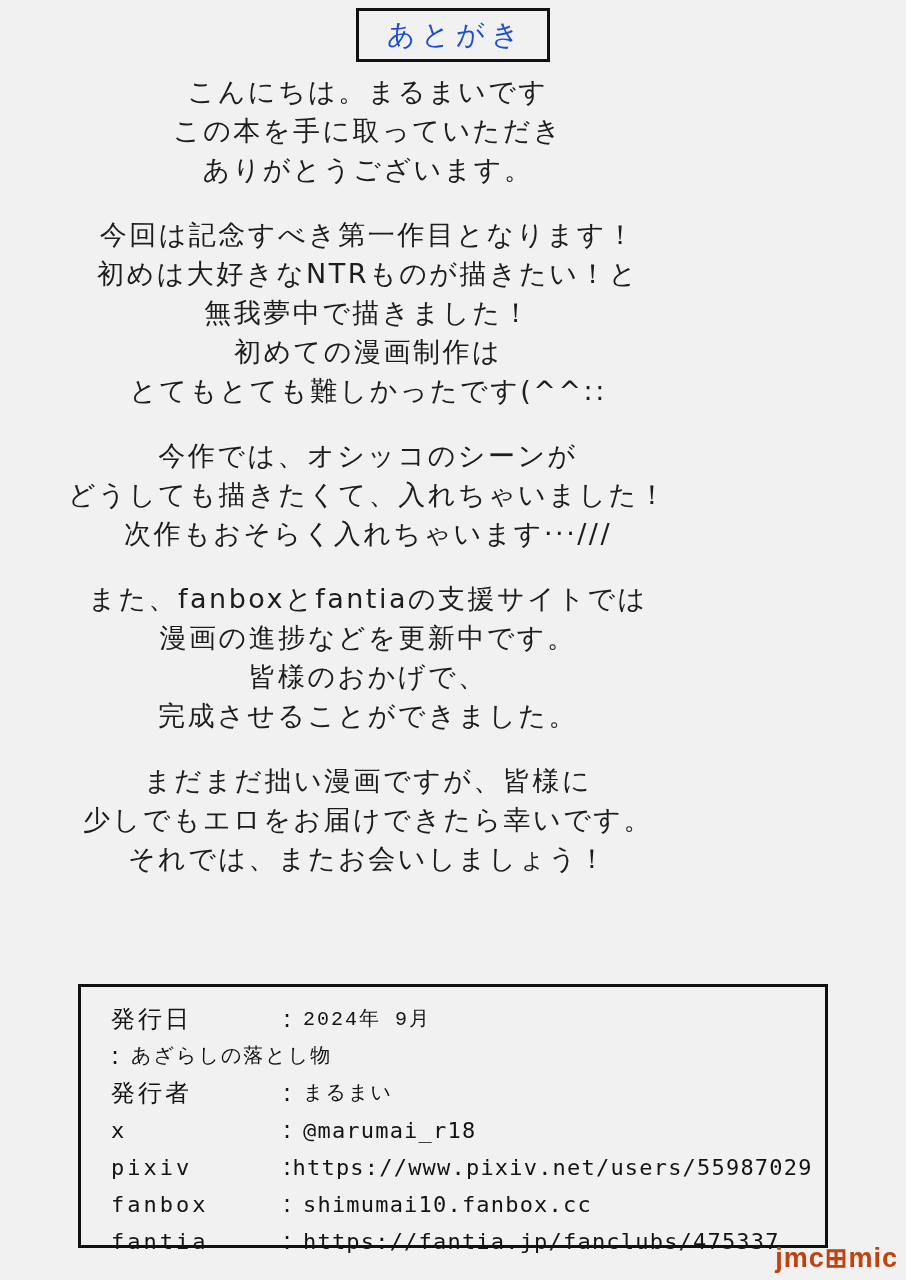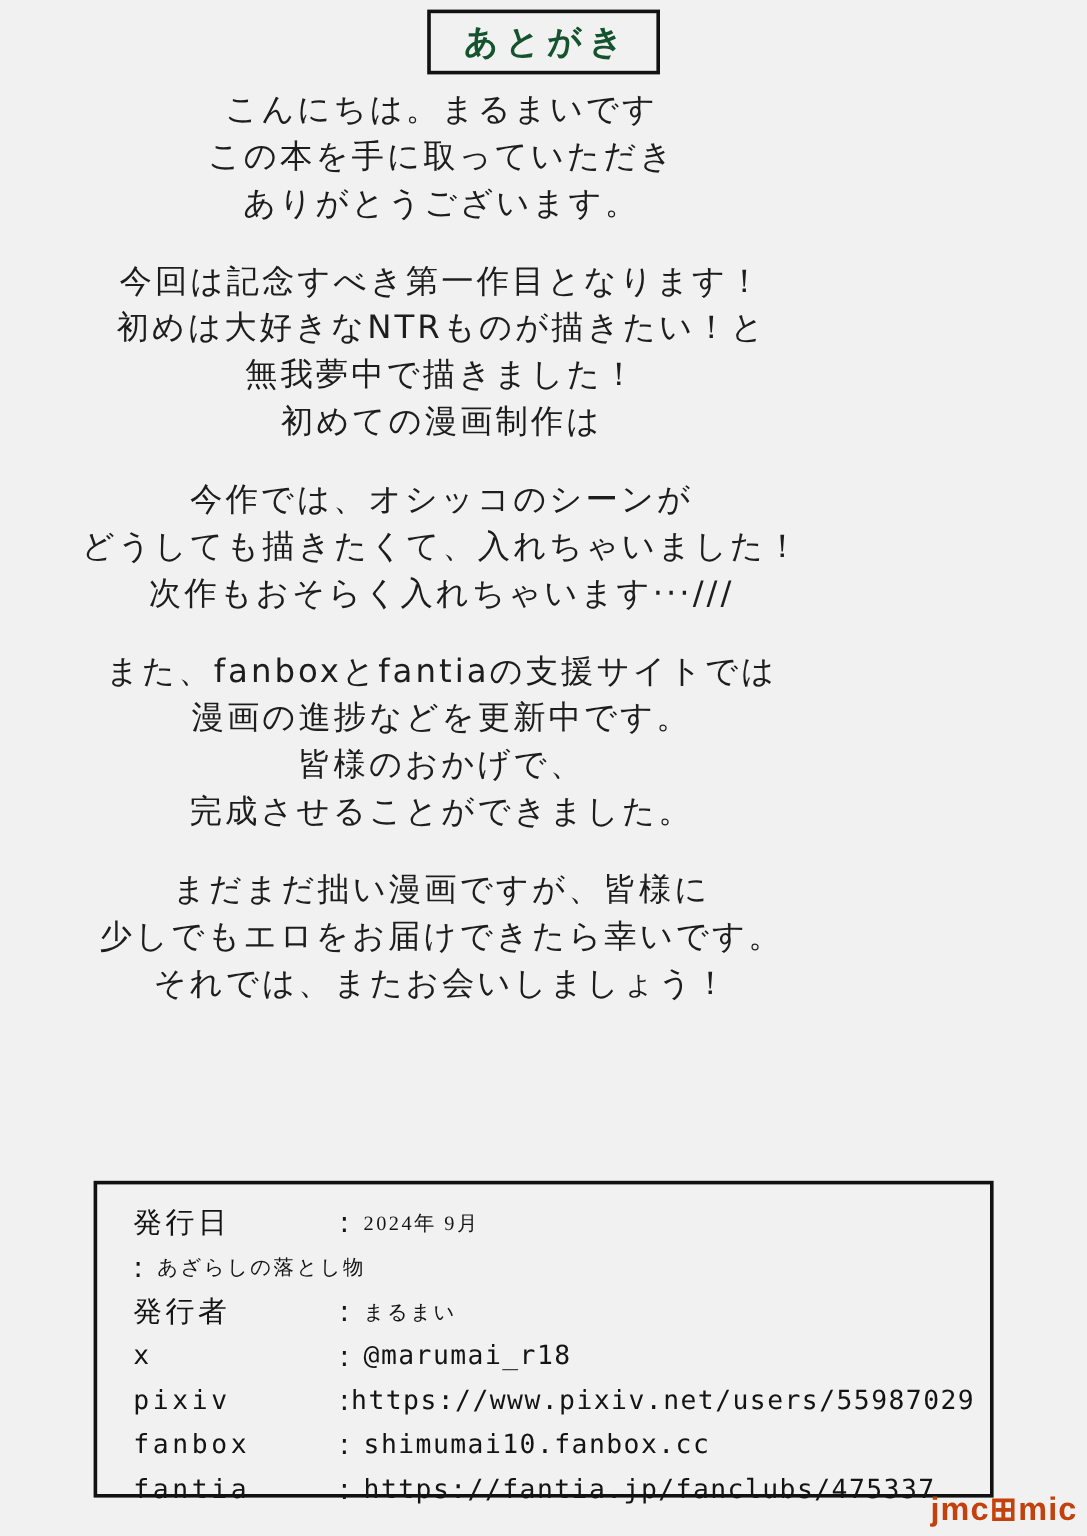--- a/index.html
+++ b/index.html
@@ -32,22 +32,22 @@
     border: 3px solid #111;
     background: #f1f1f1;
     display: flex;
     align-items: center;
     justify-content: center;
     box-sizing: border-box;
   }
   .title-box .title-text {
     font-size: 28px;
     letter-spacing: 6px;
-    font-weight: 700;
-    color: #14532d;
+    font-weight: 400;
+    color: #1d4ed8;
     white-space: nowrap;
     padding-left: 6px;
   }
 
   
   .body-wrap {
     position: absolute;
     left: 0;
     top: 72px;
     width: 736px;
@@ -97,22 +97,22 @@
   }
   .colophon-row .value {
     letter-spacing: 1.2px;
     font-family: "DejaVu Sans Mono", monospace;
     font-size: 22px;
   }
   .colophon-row .label.jp {
     font-family: "DejaVu Sans", sans-serif;
   }
   .colophon-row .value.jp {
-    font-family: Liberation Serif, serif;
-    font-size: 17px;
+    font-family: Liberation Mono, monospace;
+    font-size: 20px;
     letter-spacing: 2px;
   }
   .colophon-row .label.mono {
     font-family: "DejaVu Sans Mono", monospace;
     font-size: 22px;
     letter-spacing: 3px;
   }
 
   
   .watermark {
@@ -141,20 +141,21 @@
       <div class="line">こんにちは。まるまいです</div>
       <div class="line">この本を手に取っていただき</div>
       <div class="line">ありがとうございます。</div>
     </div>
 
     <div class="para">
       <div class="line">今回は記念すべき第一作目となります！</div>
       <div class="line">初めは大好きなNTRものが描きたい！と</div>
       <div class="line">無我夢中で描きました！</div>
       <div class="line">初めての漫画制作は</div>
+      <div class="line">とてもとても難しかったです(^^::</div>
     </div>
 
     <div class="para">
       <div class="line">今作では、オシッコのシーンが</div>
       <div class="line">どうしても描きたくて、入れちゃいました！</div>
       <div class="line">次作もおそらく入れちゃいます···///</div>
     </div>
 
     <div class="para">
       <div class="line">また、fanboxとfantiaの支援サイトでは</div>

